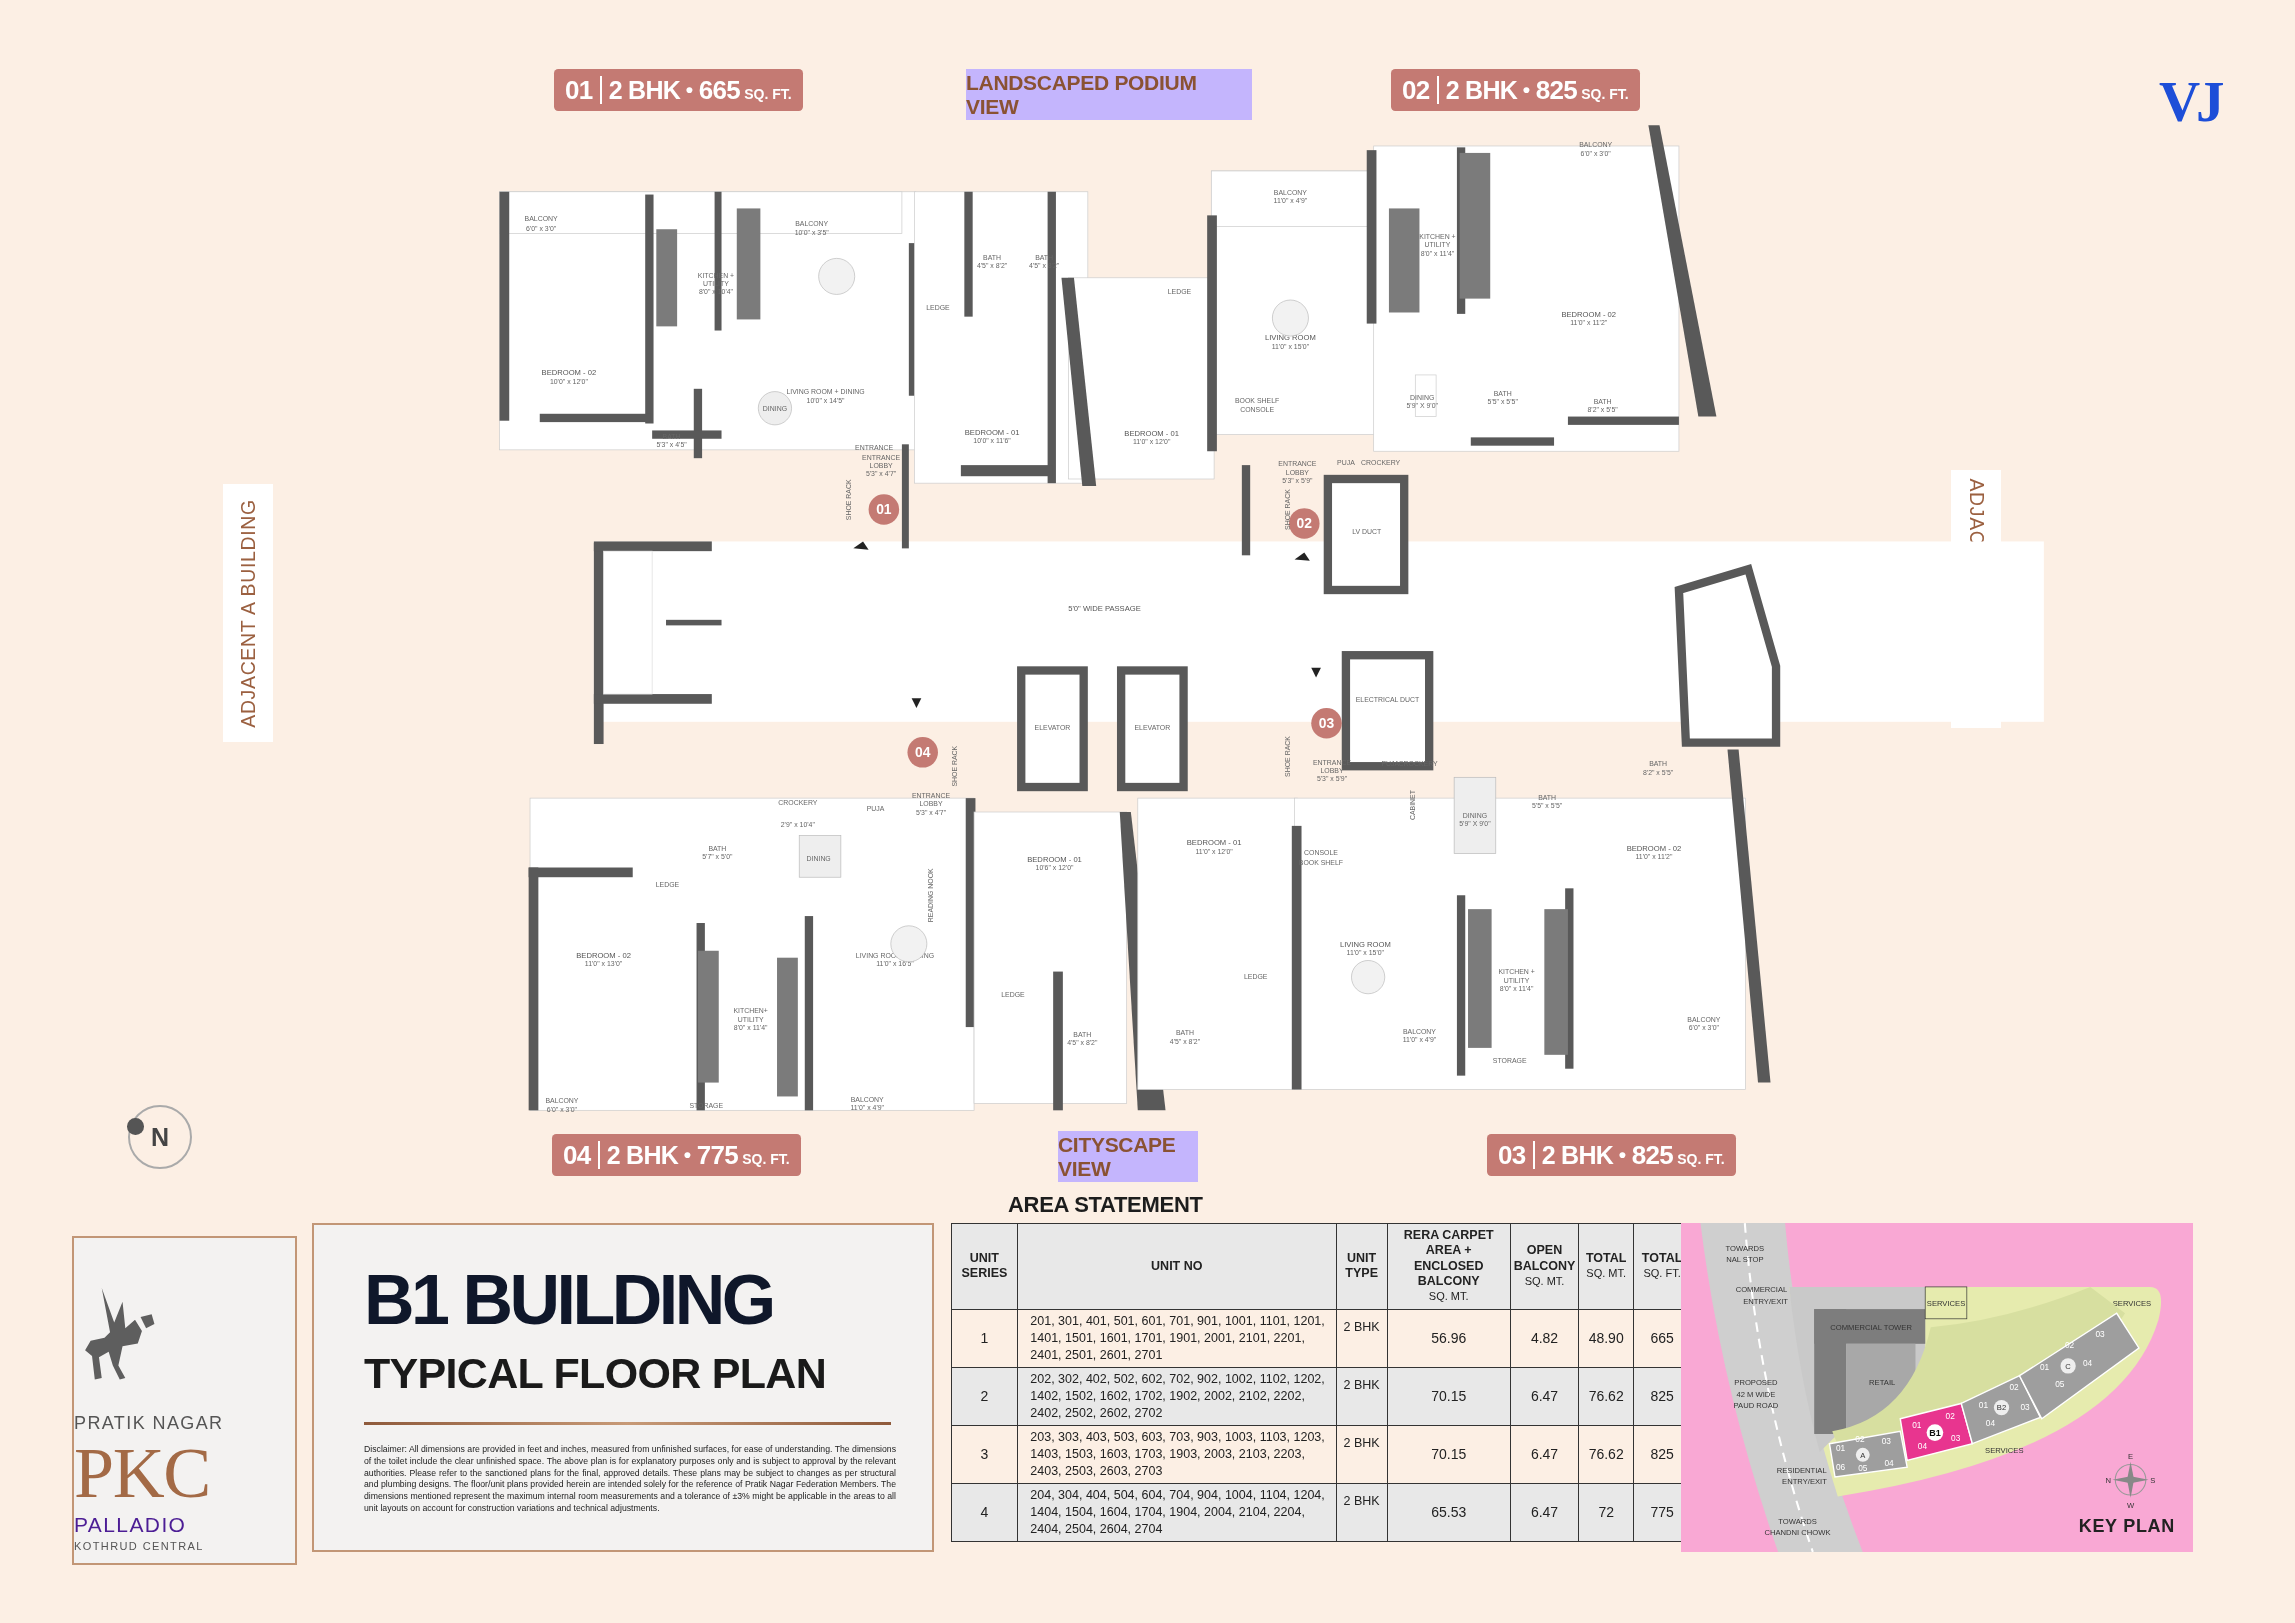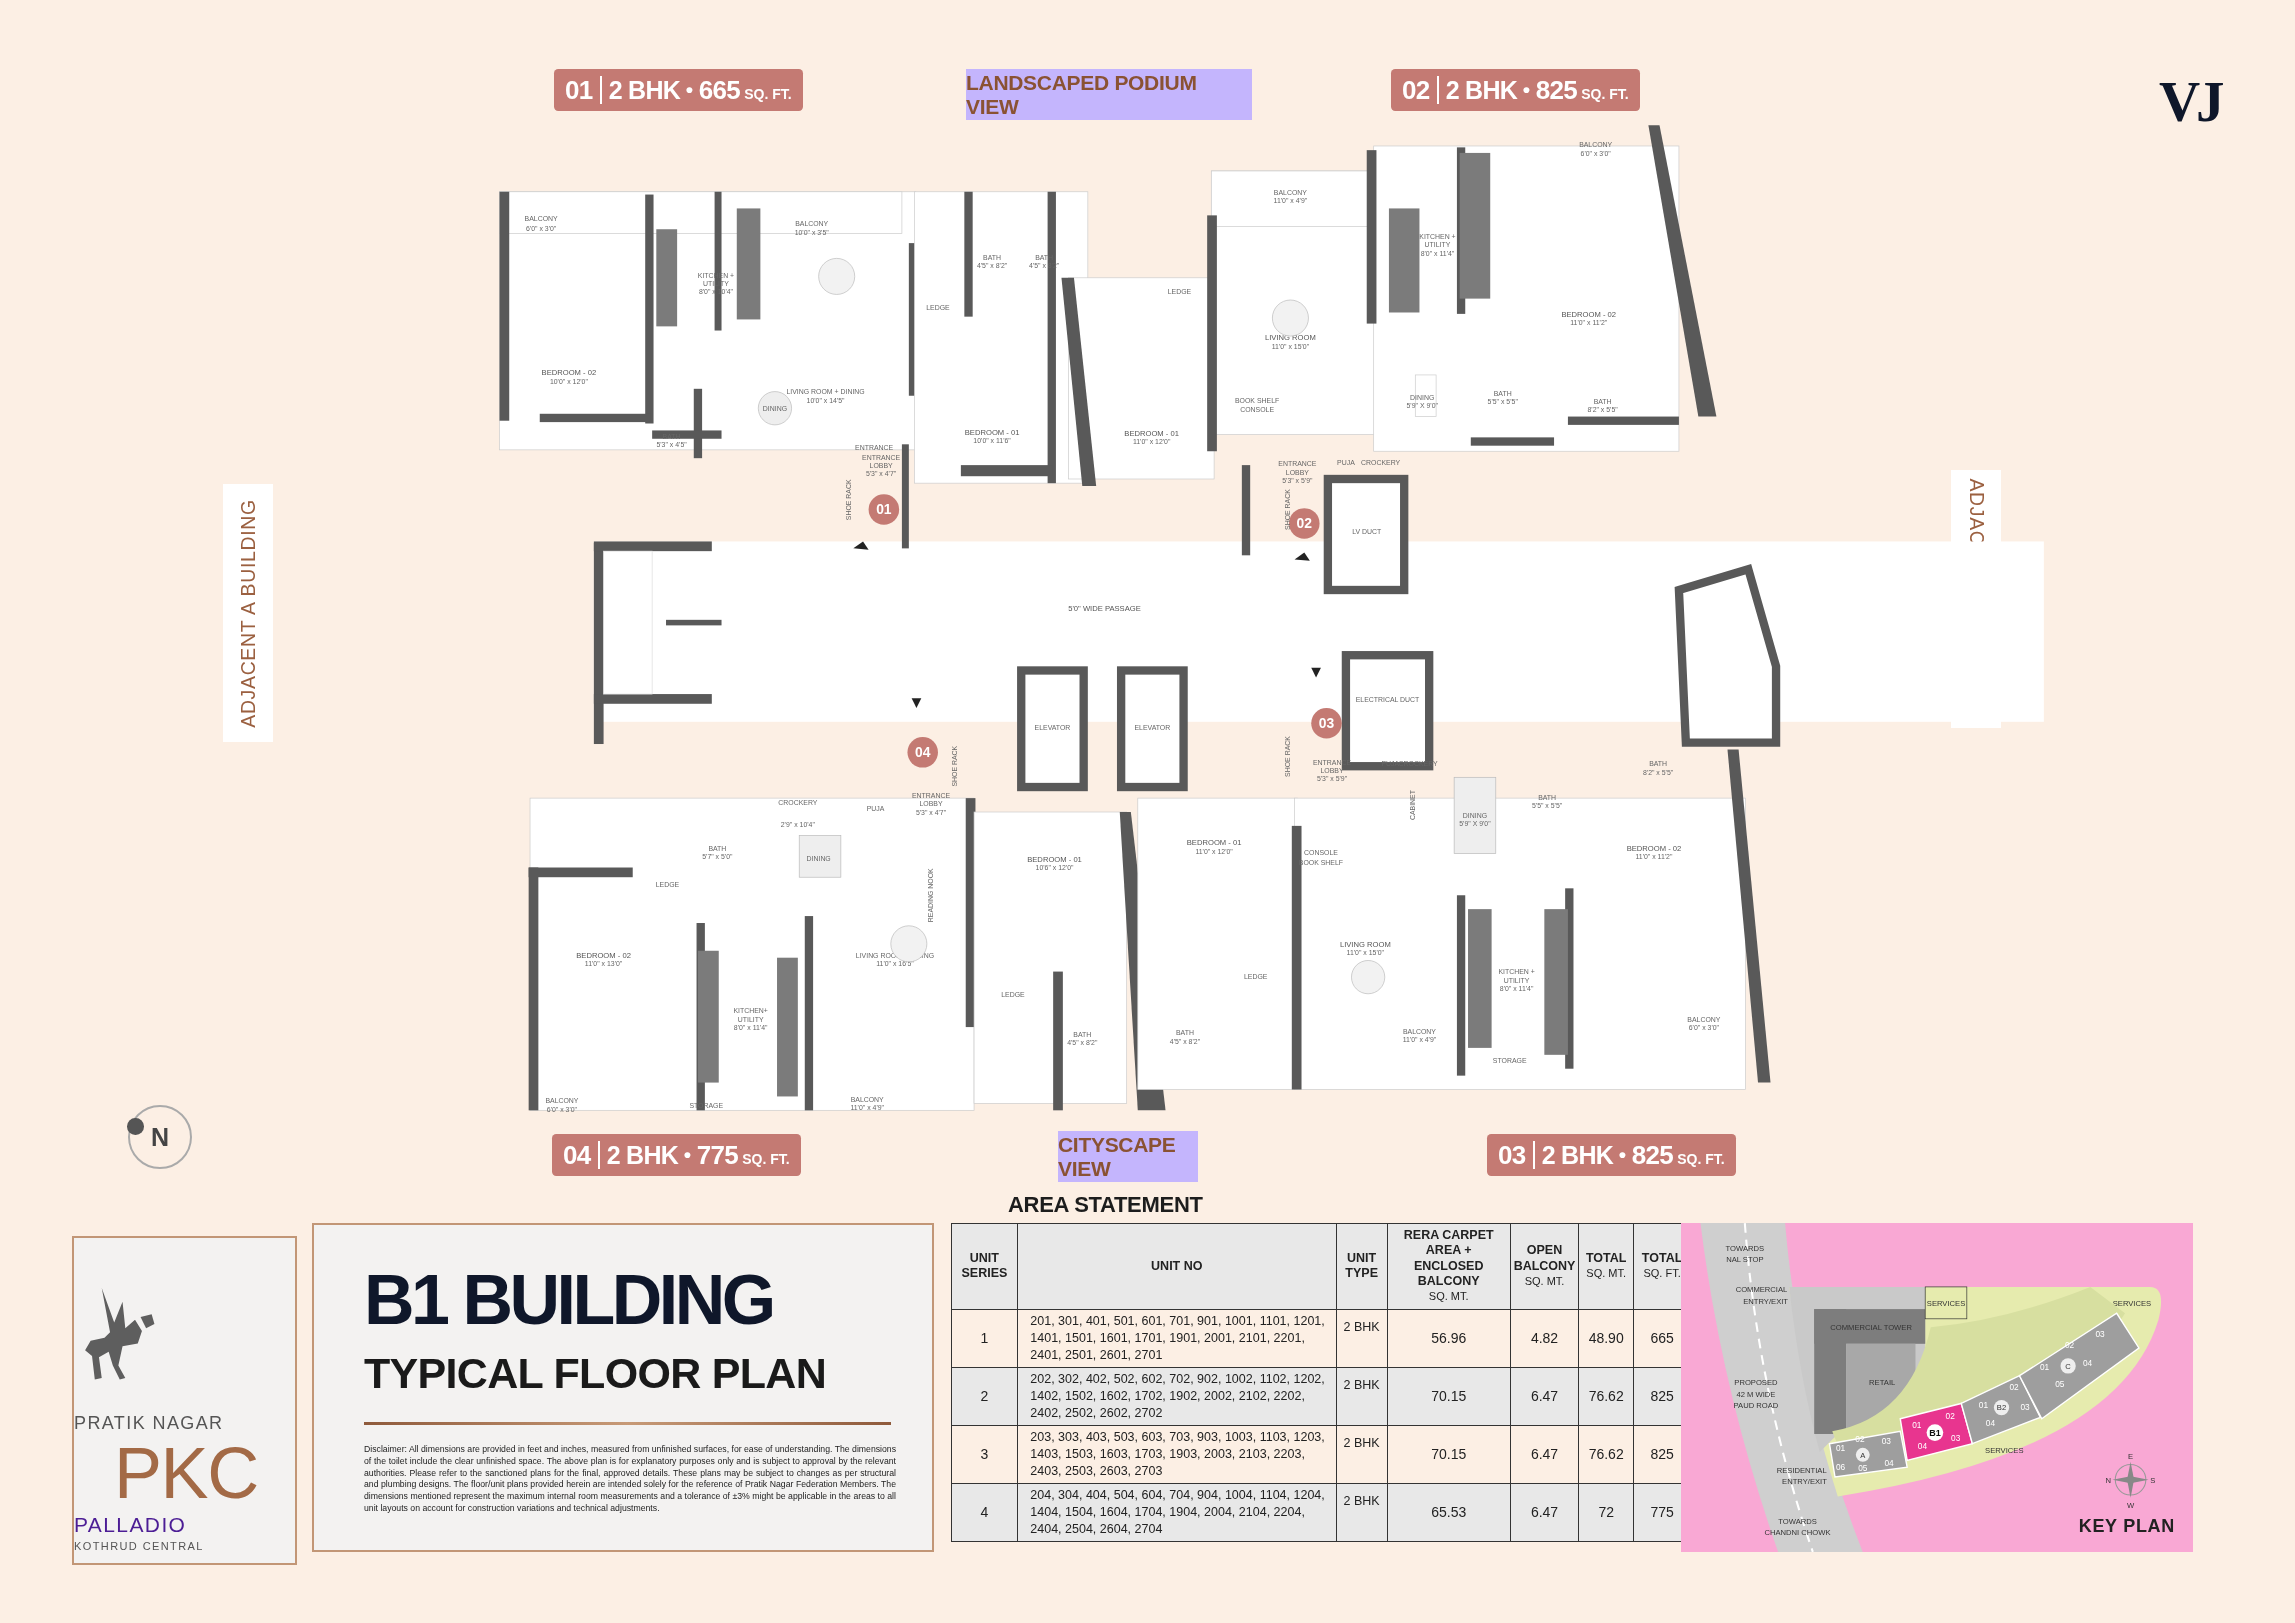--- a/index.html
+++ b/index.html
@@ -11,38 +11,38 @@
   .unit-tag .sep { width: 2.1px; height: 28px; background: #fff; margin: 0 7px; }
   .unit-tag .type { font-size: 25px; letter-spacing: -0.7px; }
   .unit-tag .dot { font-size: 21px; margin: 0 5.6px; }
   .unit-tag .area { font-size: 26px; letter-spacing: -0.7px; }
   .unit-tag .unit { font-size: 14px; margin-left: 4.2px; margin-top: 7px; }
 
   .view-label { position: absolute; background: #c4b5fd; color: #8a5233; font-size: 21px; font-weight: bold; display: flex; align-items: center; justify-content: center; letter-spacing: -0.3px; }
   .side-label { position: absolute; background: #fff; color: #9b6040; font-size: 19.4px; display: flex; align-items: center; justify-content: center; }
   .side-label span { display: inline-block; white-space: nowrap; letter-spacing: 0.7px; }
 
-  #vj-logo { position: absolute; left: 2159px; top: 69px; font-family: "Liberation Serif", serif; font-weight: bold; font-size: 57px; color: #0f172a; letter-spacing: -4.2px; }
+  #vj-logo { position: absolute; left: 2159px; top: 69px; font-family: "Liberation Serif", serif; font-weight: bold; font-size: 57px; color: #1d4ed8; letter-spacing: -4.2px; }
 
   #north-badge { position: absolute; left: 128px; top: 1105px; width: 64px; height: 64px; border: 2.1px solid #aaa; border-radius: 50%; display: flex; align-items: center; justify-content: center; background: transparent; }
   #north-badge .n { font-size: 25px; font-weight: bold; color: #444; }
   #north-badge .dot { position: absolute; left: -2.8px; top: 11px; width: 16.7px; height: 16.7px; background: #555; border-radius: 50%; }
 
   #plan { position: absolute; left: 0; top: 0; width: 2295px; height: 1180px; }
   .rl { font-family: "Liberation Sans", sans-serif; fill: #555; font-size: 11px; text-anchor: middle; }
   .rl-s { font-family: "Liberation Sans", sans-serif; fill: #666; font-size: 10px; text-anchor: middle; }
   .wall { fill: #595959; }
   .room { fill: #ffffff; stroke: #ccc; stroke-width: 1; }
   .util { fill: #7b7b7b; }
 
   
   #logo-panel { position: absolute; left: 72px; top: 1236px; width: 225px; height: 329px; background: #f3f2f1; border: 2.8px solid #c29676; display: flex; flex-direction: column; }
   #logo-panel .pegasus { margin-top: 36px; }
   #logo-panel .brand-top { margin-top: 21px; font-family: "Liberation Sans", sans-serif; color: #555; font-size: 18px; letter-spacing: 1.4px; }
-  #logo-panel .brand-main { margin-top: 2.8px; font-family: Liberation Sans, sans-serif; color: #a36a46; font-size: 72px; letter-spacing: -1.4px; line-height: 1; margin-left: 40px; }
+  #logo-panel .brand-main { margin-top: 2.8px; font-family: Liberation Serif, serif; color: #a36a46; font-size: 72px; letter-spacing: -1.4px; line-height: 1; }
   #logo-panel .brand-sub { margin-top: 4.2px; font-family: "Liberation Sans", sans-serif; color: #4c1d95; font-size: 21px; letter-spacing: 1.4px; }
   #logo-panel .brand-sub2 { margin-top: 2.8px; font-family: "Liberation Sans", sans-serif; color: #555; font-size: 11px; letter-spacing: 1.4px; }
 
   #title-panel { position: absolute; left: 312px; top: 1223px; width: 622px; height: 329px; background: #f3f2f1; border: 2.8px solid #c29676; }
   #title-panel .t1 { position: absolute; left: 50px; top: 35px; font-size: 70px; font-weight: bold; color: #0f172a; letter-spacing: -3.5px; }
   #title-panel .t2 { position: absolute; left: 50px; top: 124px; font-size: 43px; font-weight: bold; color: #1a1a1a; letter-spacing: -0.7px; }
   #title-panel .rule { position: absolute; left: 50px; top: 197px; width: 527px; height: 2.8px; background: linear-gradient(90deg, #8e5a3b, #c79a77, #8e5a3b); }
   #title-panel .disc { position: absolute; left: 50px; top: 219px; width: 532px; font-size: 8.7px; line-height: 11.8px; color: #222; text-align: justify; }
 
   #area-title { position: absolute; left: 1008px; top: 1192px; font-size: 22px; font-weight: bold; color: #1d1d1d; letter-spacing: -0.3px; }

